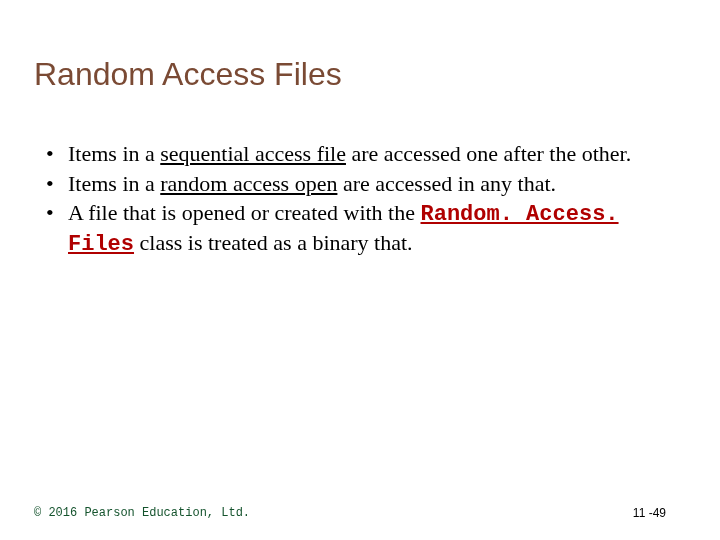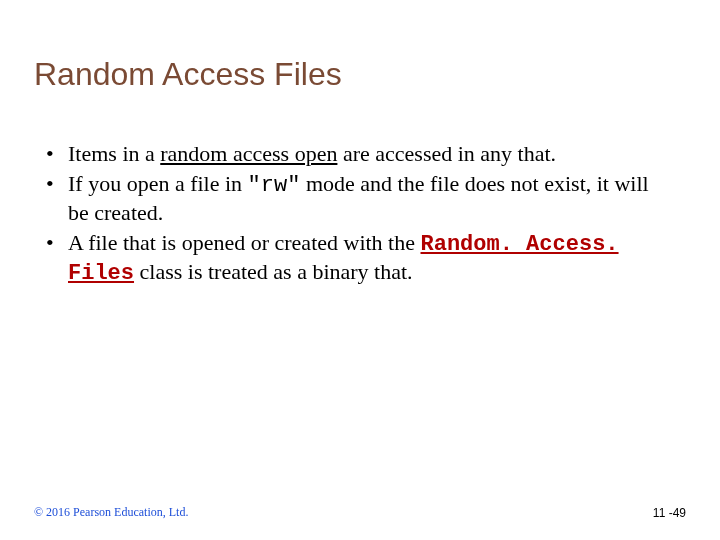--- a/index.html
+++ b/index.html
@@ -63,47 +63,47 @@
     color: #b00000;
     text-decoration: underline;
   }
   .quote {
     font-family: "Courier New", Courier, monospace;
   }
   .footer-left {
     position: absolute;
     left: 34px;
     bottom: 20px;
-    font-family: Liberation Serif, serif;
+    font-family: Liberation Mono, monospace;
     font-size: 12px;
-    color: #1d4ed8;
+    color: #14532d;
   }
   .footer-right {
     position: absolute;
-    right: 22px;
+    right: 42px;
     bottom: 20px;
     font-family: Arial, Helvetica, sans-serif;
     font-size: 12px;
     color: #000;
   }
 </style>
 </head>
 <body>
 
 <div class="slide">
 
   <div class="title">Random Access Files</div>
 
   <div class="content">
     <ul class="bullets">
       <li>
-        <span>Items in a </span><span class="u">random access open</span><span> are accessed in any that.</span>
+        <span>Items in a </span><span class="u">sequential access file</span><span> are accessed one after the other.</span>
       </li>
       <li>
-        <span>If you open a file in </span><span class="quote">"rw"</span><span> mode and the file does not exist, it will be created.</span>
+        <span>Items in a </span><span class="u">random access open</span><span> are accessed in any that.</span>
       </li>
       <li>
         <span>A file that is opened or created with the </span><span class="code">Random. Access. Files</span><span> class is treated as a binary that.</span>
       </li>
     </ul>
   </div>
 
   <div class="footer-left">© 2016 Pearson Education, Ltd.</div>
   <div class="footer-right">11 -49</div>
 

